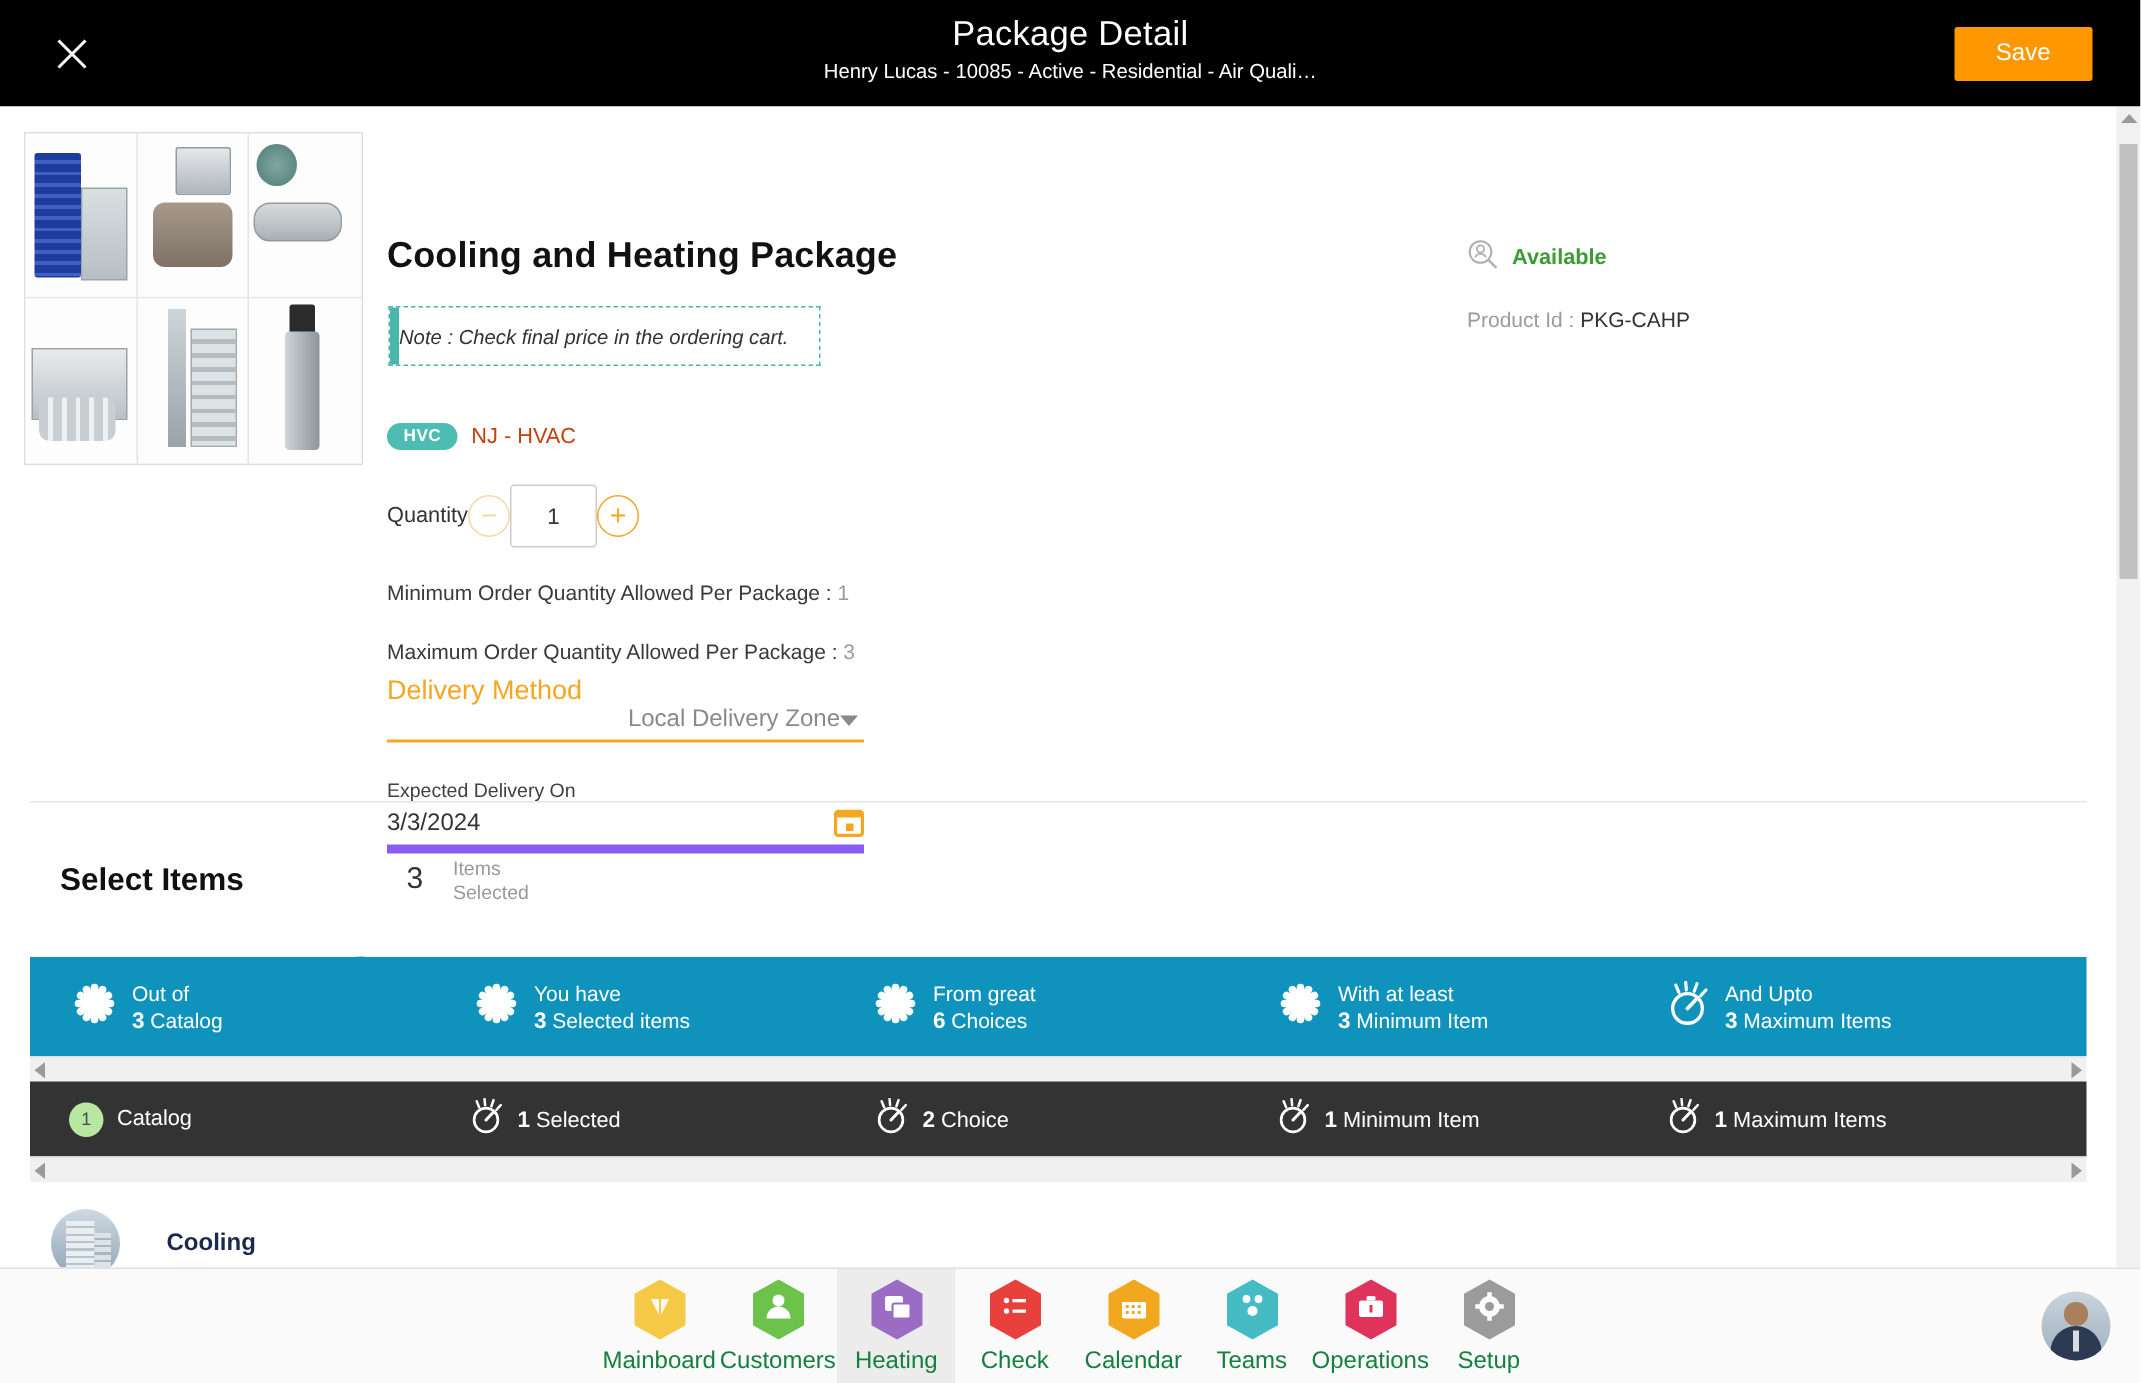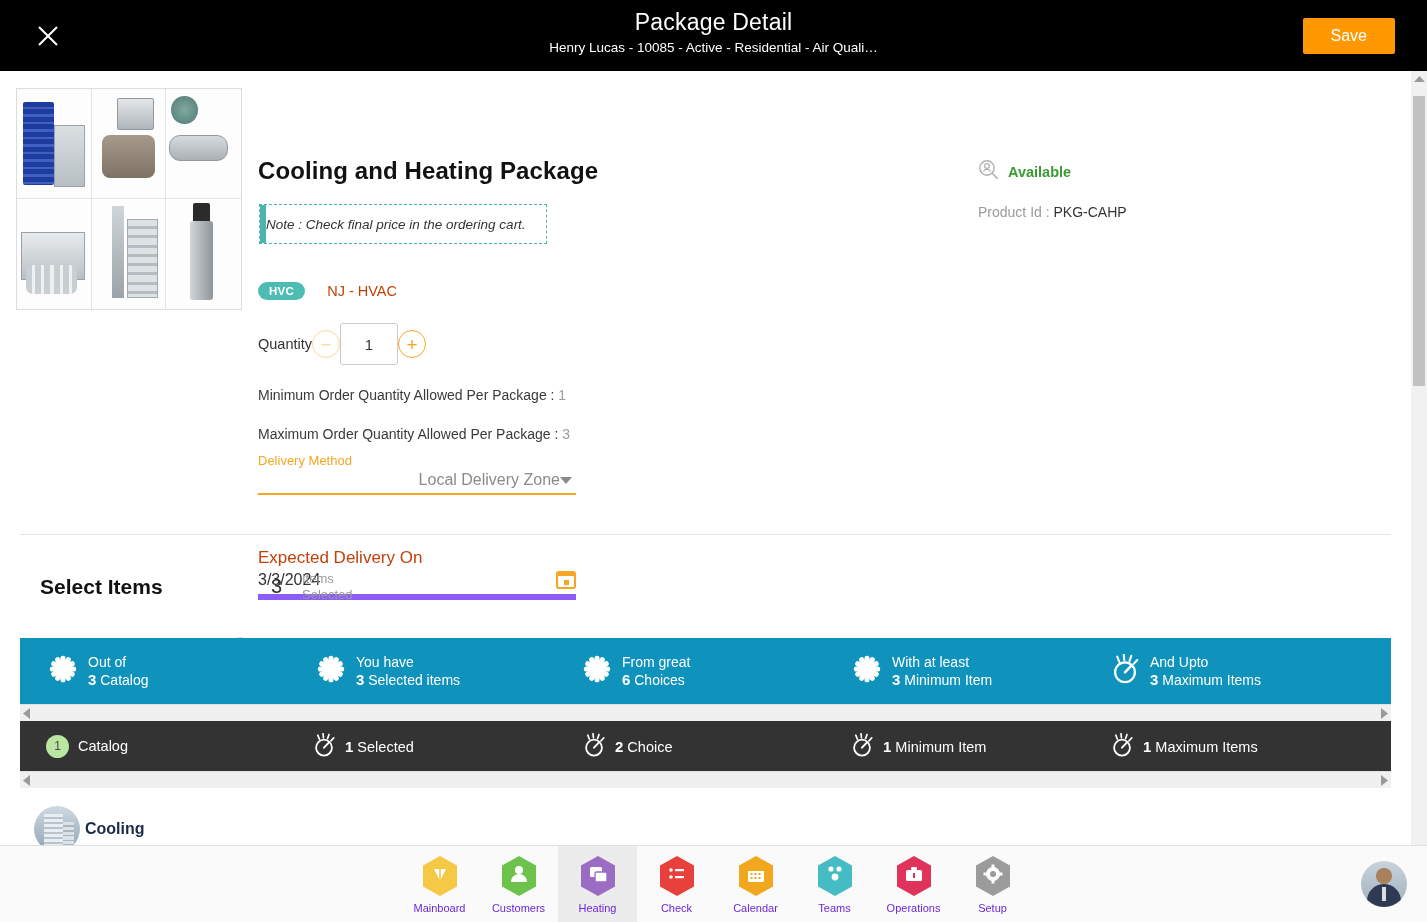--- a/index.html
+++ b/index.html
@@ -82,21 +82,21 @@
     letter-spacing:.1px;
   }
   .note-box {
     position:absolute; left:259px; top:133px; width:288px; height:40px;
     border:1px dashed #4db6ac; display:flex; align-items:center;
     background:#fff;
   }
   .note-bar { width:6px; height:100%; background:#4db6ac; flex:0 0 6px; }
   .note-text { font-size:13.5px; font-style:italic; color:#333; }
 
-  .badge-row { position:absolute; left:258px; top:211px; display:flex; align-items:center; gap:22px;}
+  .badge-row { position:absolute; left:258px; top:211px; display:flex; align-items:center; gap:9px;}
   .hvc-badge{
     background:#4dbdb4;color:#fff;font-size:11.5px;font-weight:bold;
     padding:3px 11px;border-radius:10px;letter-spacing:.3px;
   }
   .badge-label{ font-size:14.5px; color:#c2410c; }
 
   .qty-row { position:absolute; left:258px; top:252px; display:flex; align-items:center; }
   .qty-label{ font-size:14.5px; color:#333; }
   .circ-btn{
     width:28px;height:28px;border-radius:50%;display:flex;align-items:center;justify-content:center;
@@ -108,22 +108,22 @@
     width:58px;height:42px;border:1px solid #ccc;border-radius:3px;text-align:center;
     font-size:15px;color:#333;font-family:"Liberation Sans",sans-serif;background:#fff;
   }
 
   .minmax { position:absolute; left:258px; font-size:14px; color:#3a3a3a; }
   .minmax .v { color:#9b9b9b; }
   .minq { top:316px; }
   .maxq { top:355px; }
 
   .field-delivery { position:absolute; left:258px; top:381px; width:318px; }
-  .f-label-orange{ font-size:13px; color:#f5a623; line-height:17px;}
-  .f-label-gray{ font-size:17px; color:#c2410c; line-height:17px;margin-top:31px;}
+  .f-label-orange{ font-size:18px; color:#f5a623; line-height:17px;}
+  .f-label-gray{ font-size:13px; color:#404040; line-height:17px;}
   .f-select-row{ display:flex; align-items:center; justify-content:flex-end;
     border-bottom:2px solid #f5a623; padding-bottom:4px; margin-top:2px; cursor:pointer;}
   .f-select-val{ font-size:16px; color:#8a8a8a;}
   .caret{ width:0;height:0;border-left:6px solid transparent;border-right:6px solid transparent;
     border-top:7px solid #8a8a8a; margin-right:4px;}
 
   .field-date{ position:absolute; left:258px; top:447px; width:318px; }
   .f-date-row{ display:flex; align-items:flex-end; justify-content:space-between;
     border-bottom:6px solid #8b5cf6; padding-bottom:5px; margin-top:3px;}
   .f-date-val{ font-size:16px; color:#333;}
@@ -173,21 +173,21 @@
     background:#333333; display:flex; align-items:center;
   }
   .dark-cell{ display:flex; align-items:center; gap:9px; color:#fff; font-size:14.5px;}
   .dark-cell b{ font-size:15px;}
   .greenpill{
     width:23px;height:23px;border-radius:50%;background:#b9e6a1;color:#4a4a4a;
     display:flex;align-items:center;justify-content:center;font-size:12px;
   }
 
   
-  .coolrow{ position:absolute; left:34px; top:735px; display:flex; align-items:center; gap:5px;}
+  .coolrow{ position:absolute; left:34px; top:735px; display:flex; align-items:center; gap:31px;}
   .cool-av{ width:46px;height:46px;border-radius:50%;overflow:hidden;position:relative;
     background:linear-gradient(180deg,#cfd9e2 0%,#8fa3b4 100%); }
   .cool-av::before{content:"";position:absolute;left:22%;top:18%;width:42%;height:82%;
     background:repeating-linear-gradient(to bottom,#e9eef2 0 9%,#b9c3cc 9% 13%);}
   .cool-av::after{content:"";position:absolute;left:62%;top:34%;width:26%;height:66%;
     background:repeating-linear-gradient(to bottom,#dbe3e9 0 11%,#a9b5bf 11% 16%);}
   .cool-name{ font-size:16px; font-weight:bold; color:#1b2a4a;}
 
   
   .vscroll{ position:absolute; right:0; top:71px; width:16px; height:774px; background:#f1f1f1;}
@@ -199,21 +199,21 @@
     position:absolute; left:0; top:845px; width:1427px; height:77px;
     background:#fafafa; border-top:1px solid #e0e0e0;
   }
   .nav{ position:absolute; left:400px; top:0; height:77px; display:flex; align-items:center;}
   .nav-item{
     width:79px; height:77px; display:flex; flex-direction:column; align-items:center;
     justify-content:center; gap:5px; cursor:pointer;
   }
   .nav-item.active{ background:#ececec;}
   .hexi{ width:38px; height:42px; position:relative;}
-  .nav-lbl{ font-size:11px; color:#6d28d9;}
+  .nav-lbl{ font-size:16px; color:#15803d;}
   .user-av{
     position:absolute; right:20px; top:15px; width:46px;height:46px;border-radius:50%;
     overflow:hidden; background:linear-gradient(180deg,#c9d4dd,#9fb0bd); cursor:pointer;
   }
   .user-av::before{content:"";position:absolute;left:32%;top:16%;width:36%;height:34%;
     border-radius:50%;background:#8a6games;}
   .ua-head{position:absolute;left:32%;top:15%;width:36%;height:34%;border-radius:50%;background:#a9805c;}
   .ua-body{position:absolute;left:14%;top:50%;width:72%;height:52%;border-radius:26px 26px 0 0;background:#2e3a52;}
   .ua-tie{position:absolute;left:46%;top:56%;width:8%;height:32%;background:#d9dde3;}
 </style>

